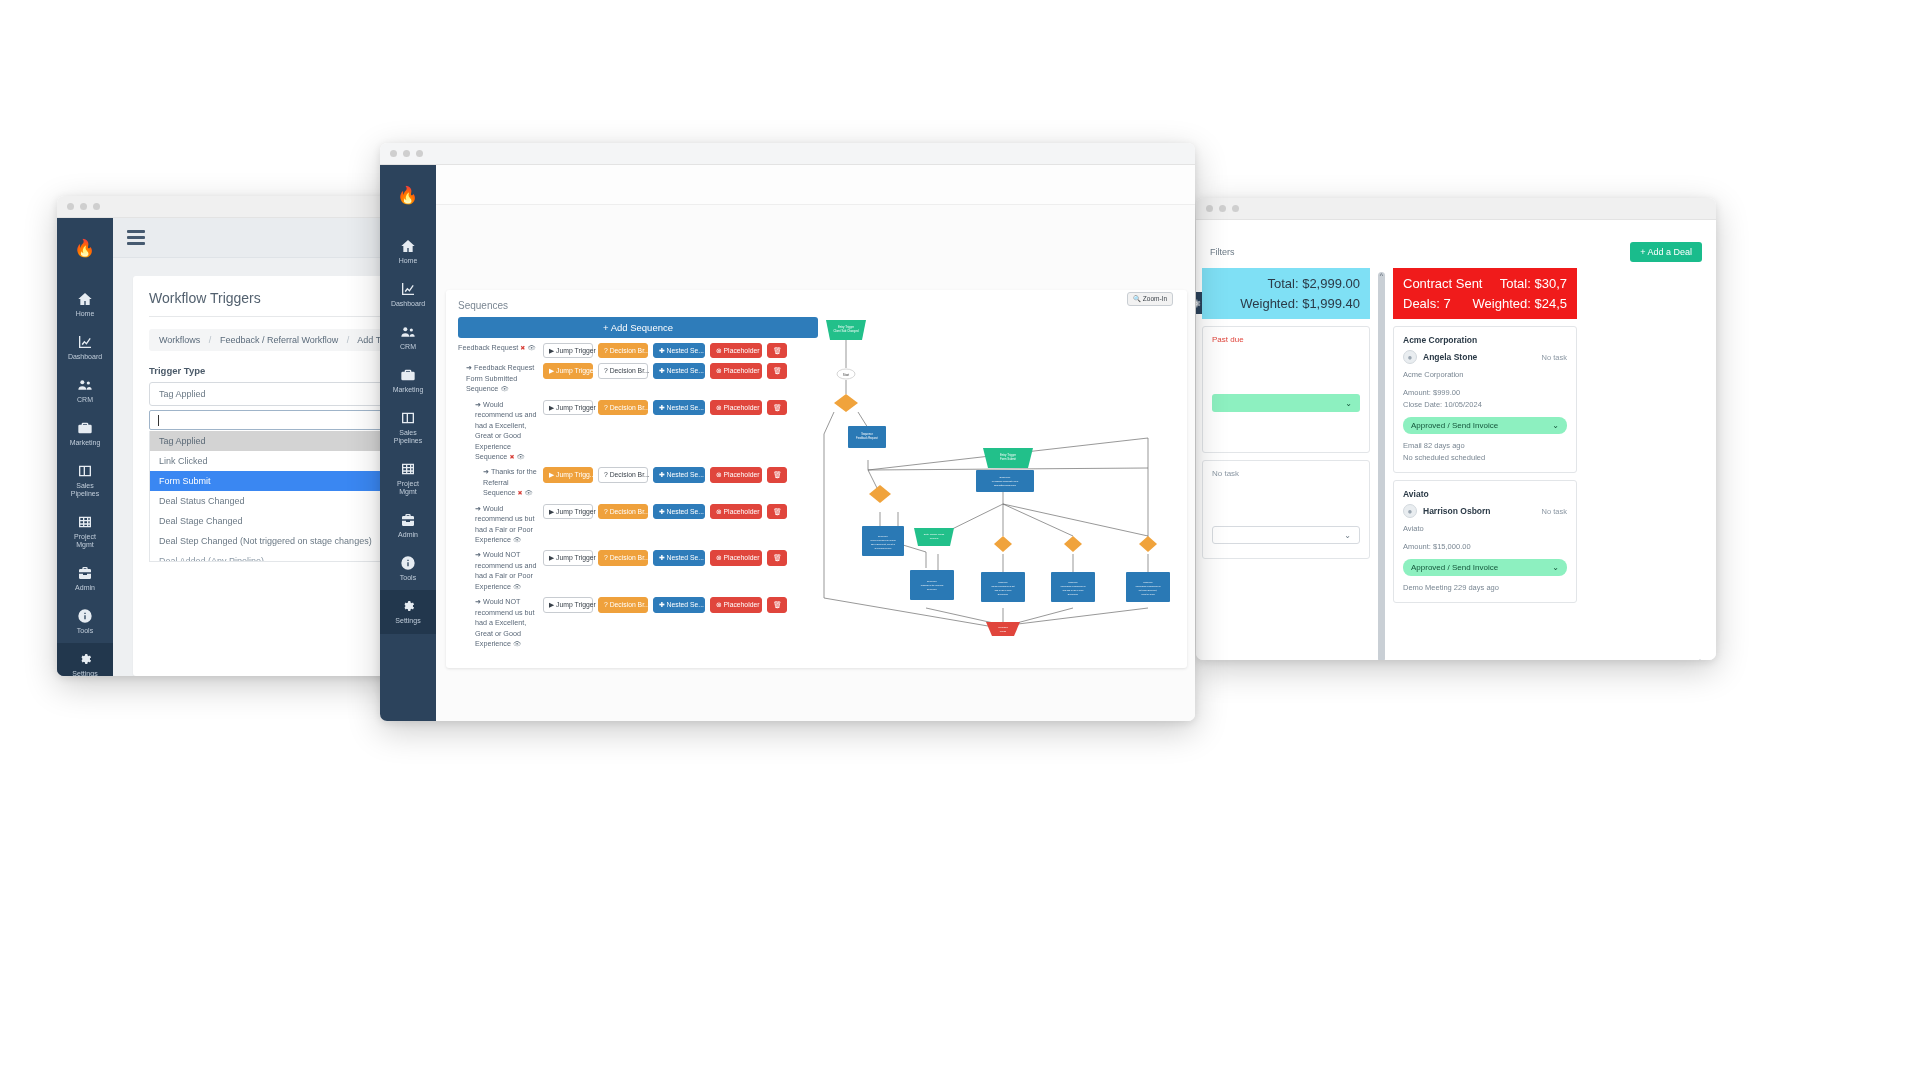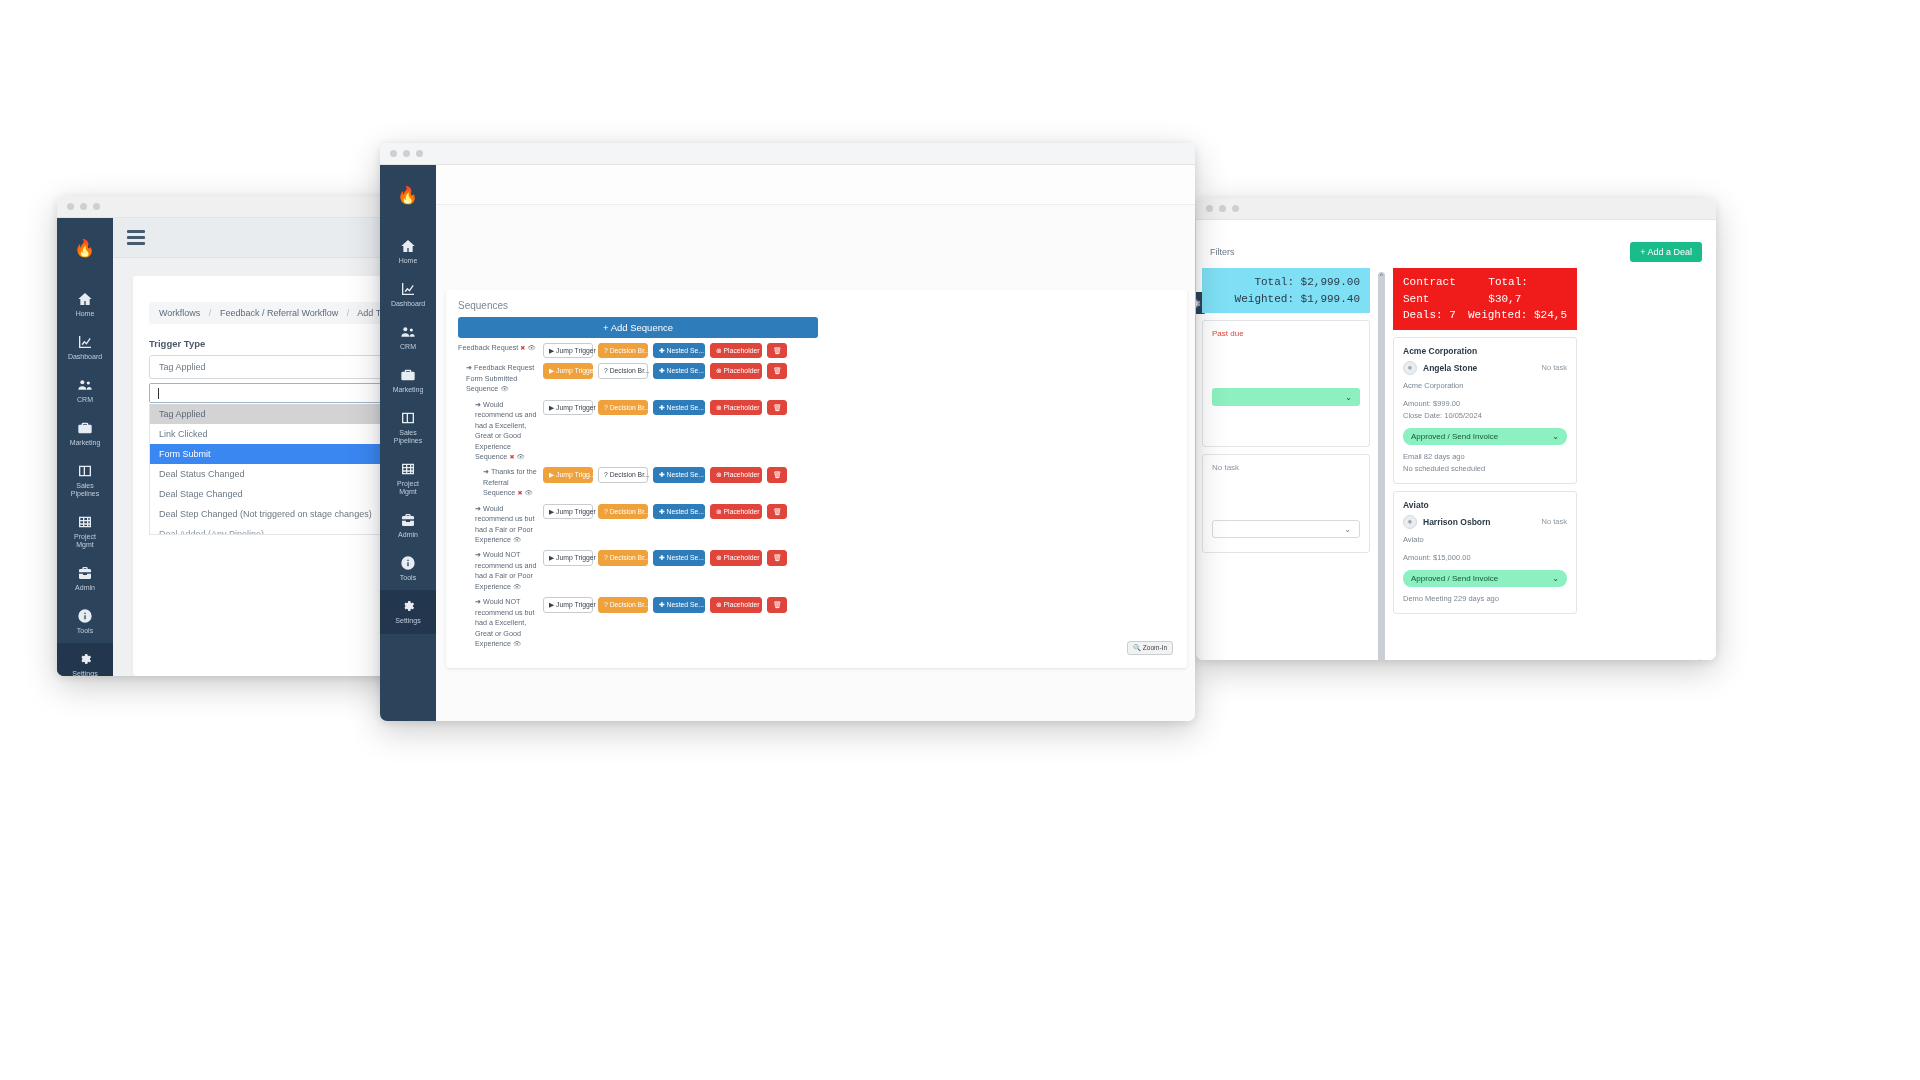--- a/index.html
+++ b/index.html
@@ -88,21 +88,20 @@
 
   
   #win-sequences { left: 380px; top: 143px; width: 815px; height: 578px; }
   #win-sequences .titlebar { background: #f4f5f6; }
   .seq-wrap { display: flex; height: 100%; }
   .seq-panel {
     background: #fff; margin: 85px 8px 0 10px; border-radius: 3px;
     box-shadow: 0 1px 3px rgba(0,0,0,0.10);
     width: 750px; height: 378px; padding: 10px 12px; overflow: hidden;
     display: flex;
-    flex-direction: column;
   }
   .seq-left { width: 360px; }
   .seq-head { font-size: 10px; color: #7b8793; margin-bottom: 6px; }
   .add-seq {
     background: #2e7cba; color: #fff; font-size: 9.5px; text-align: center;
     padding: 5px 0; border-radius: 3px; cursor: pointer; width: 360px;
   }
   .seq-row { display: flex; align-items: flex-start; margin-top: 5px; }
   .seq-name {
     width: 85px; font-size: 7.2px; line-height: 1.45; color: #5a6878;
@@ -145,23 +144,22 @@
     border-radius: 3px; padding: 5px 10px; cursor: pointer;
   }
   .gear-badge {
     position: absolute; left: -12px; top: 60px; width: 22px; height: 22px;
     background: #2c435c; border-radius: 3px; display: flex;
     align-items: center; justify-content: center; cursor: pointer;
   }
   .cols { display: flex; gap: 0; padding: 0 0 0 0; height: calc(100% - 42px); }
   .col { width: 180px; flex: 0 0 180px; padding: 0 6px; }
   .col-hdr {
-    font-size: 11px; padding: 6px 10px; color: #2b3a47; position: relative;
+    font-size: 13px; padding: 6px 10px; color: #2b3a47; position: relative;
     line-height: 1.5;
-    font-family: Liberation Mono, monospace;
   }
   .col-hdr.blue { background: #7fe0f5; }
   .col-hdr.red { background: #f01b1b; color: #fff; }
   .hdr-row { display: flex; justify-content: space-between; }
   .deal-card {
     border: 1px solid #e2e5e8; border-radius: 3px; margin-top: 7px;
     padding: 8px 9px; font-size: 8px; color: #55616d; background: #fff;
   }
   .deal-name { font-weight: bold; color: #2b3a47; font-size: 8.5px; }
   .deal-row { display: flex; align-items: center; gap: 6px; margin: 5px 0; }
@@ -271,20 +269,21 @@
         </div>
       <div class="content">
         <div class="topbar">
           <div class="hamburger">
             <span></span>
               <span></span>
               <span></span>
           </div>
         </div>
         <div class="card">
+          <div class="page-title">Workflow Triggers</div>
           <div class="breadcrumb">
             <span>Workflows</span>
             <span class="sep">/</span>
             <span>Feedback / Referral Workflow</span>
             <span class="sep">/</span>
             <span>Add Trigger: Workflow</span>
           </div>
           <div class="field-label">Trigger Type</div>
           <div class="select-box">Tag Applied</div>
           <div class="search-input">

